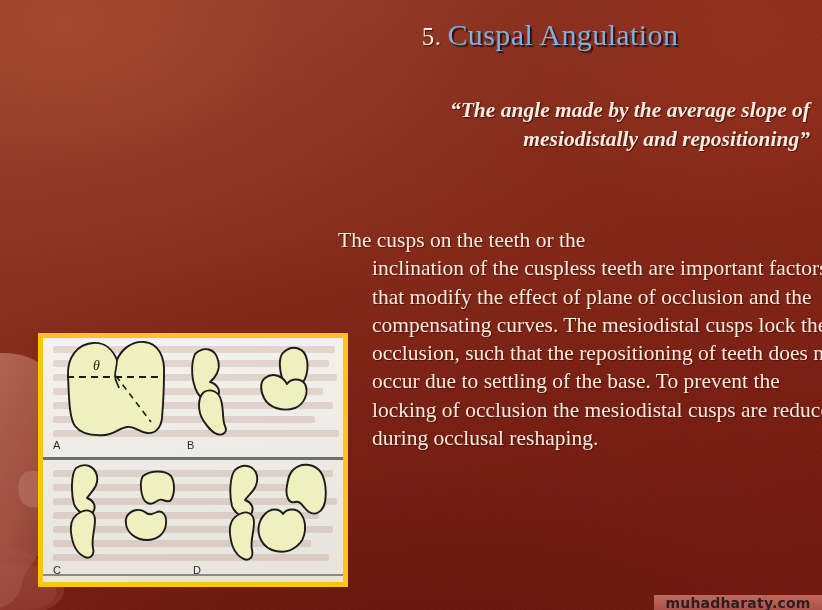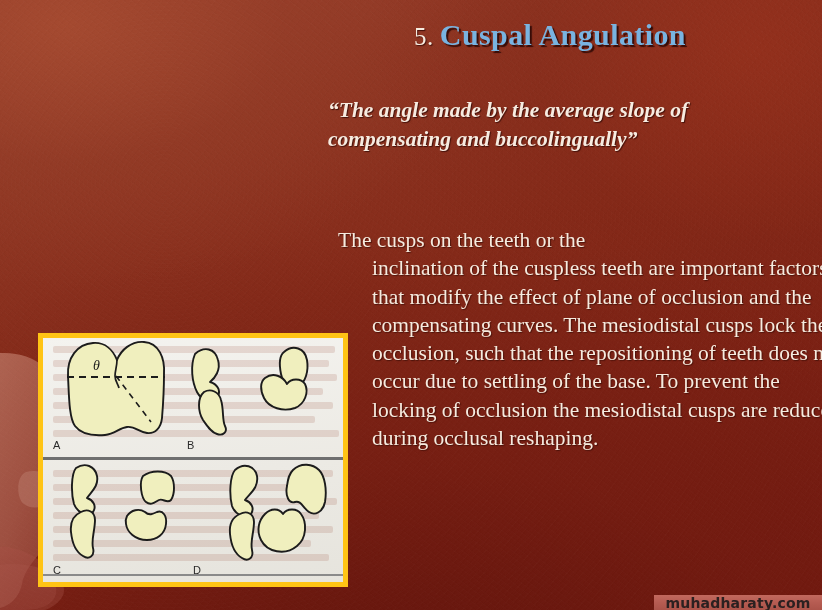--- a/index.html
+++ b/index.html
@@ -65,35 +65,34 @@
     text-shadow: 1px 1px 1px rgba(50,8,4,0.8);
     letter-spacing: 0.5px;
   }
   #title-text {
     font-size: 30px;
     color: #79b3e0;
     font-family: "Liberation Serif", "DejaVu Serif", serif;
     text-shadow: 2px 2px 1px rgba(40,6,3,0.85);
     letter-spacing: 0.4px;
     margin-left: 6px;
-    font-weight: bold;
   }
 
   
   #quote {
     position: absolute;
-    left: 328px;
+    left: 340px;
     top: 96px;
     width: 470px;
     color: #f7ece1;
     font-style: italic;
     font-weight: bold;
     font-size: 21.5px;
     line-height: 28.5px;
-    text-align: left;
+    text-align: right;
     text-shadow: 1px 1px 1px rgba(45,8,4,0.75);
     font-family: "Liberation Serif", "DejaVu Serif", serif;
   }
   #quote .l1 { display: block; }
   #quote .l2 { display: block; }
   #quote .l3 { display: block; }
 
   
   #body-text {
     position: absolute;
@@ -197,21 +196,21 @@
     <path d="M0,196 C34,190 62,204 72,228 C80,248 66,258 40,258 L0,258 Z" fill="url(#pinkG)"></path>
     <ellipse cx="30" cy="238" rx="52" ry="26" fill="#cf8078" opacity="0.35"></ellipse>
   </svg>
 
   <div id="title-block">
     <span id="title-number">5.</span><span id="title-text">Cuspal Angulation</span>
   </div>
 
   <div id="quote">
     <span class="l1">“The angle made by the average slope of</span>
-    <span class="l3">compensating and buccolingually”</span>
+    <span class="l3">mesiodistally and repositioning”</span>
   </div>
 
   <div id="body-text"><span class="firstline">The cusps on the teeth or the</span><span>inclination of the cuspless teeth are important factors that modify the effect of plane of occlusion and the compensating curves. The mesiodistal cusps lock the occlusion, such that the repositioning of teeth does not occur due to settling of the base. To prevent the locking of occlusion the mesiodistal cusps are reduced during occlusal reshaping.</span></div>
 
   <div id="figure-panel">
     <div id="figure-inner">
 
       <div class="ghost-line" style="left:10px;  top:8px;   width:282px;"></div>
       <div class="ghost-line" style="left:10px;  top:22px;  width:276px;"></div>
       <div class="ghost-line" style="left:10px;  top:36px;  width:284px;"></div>

